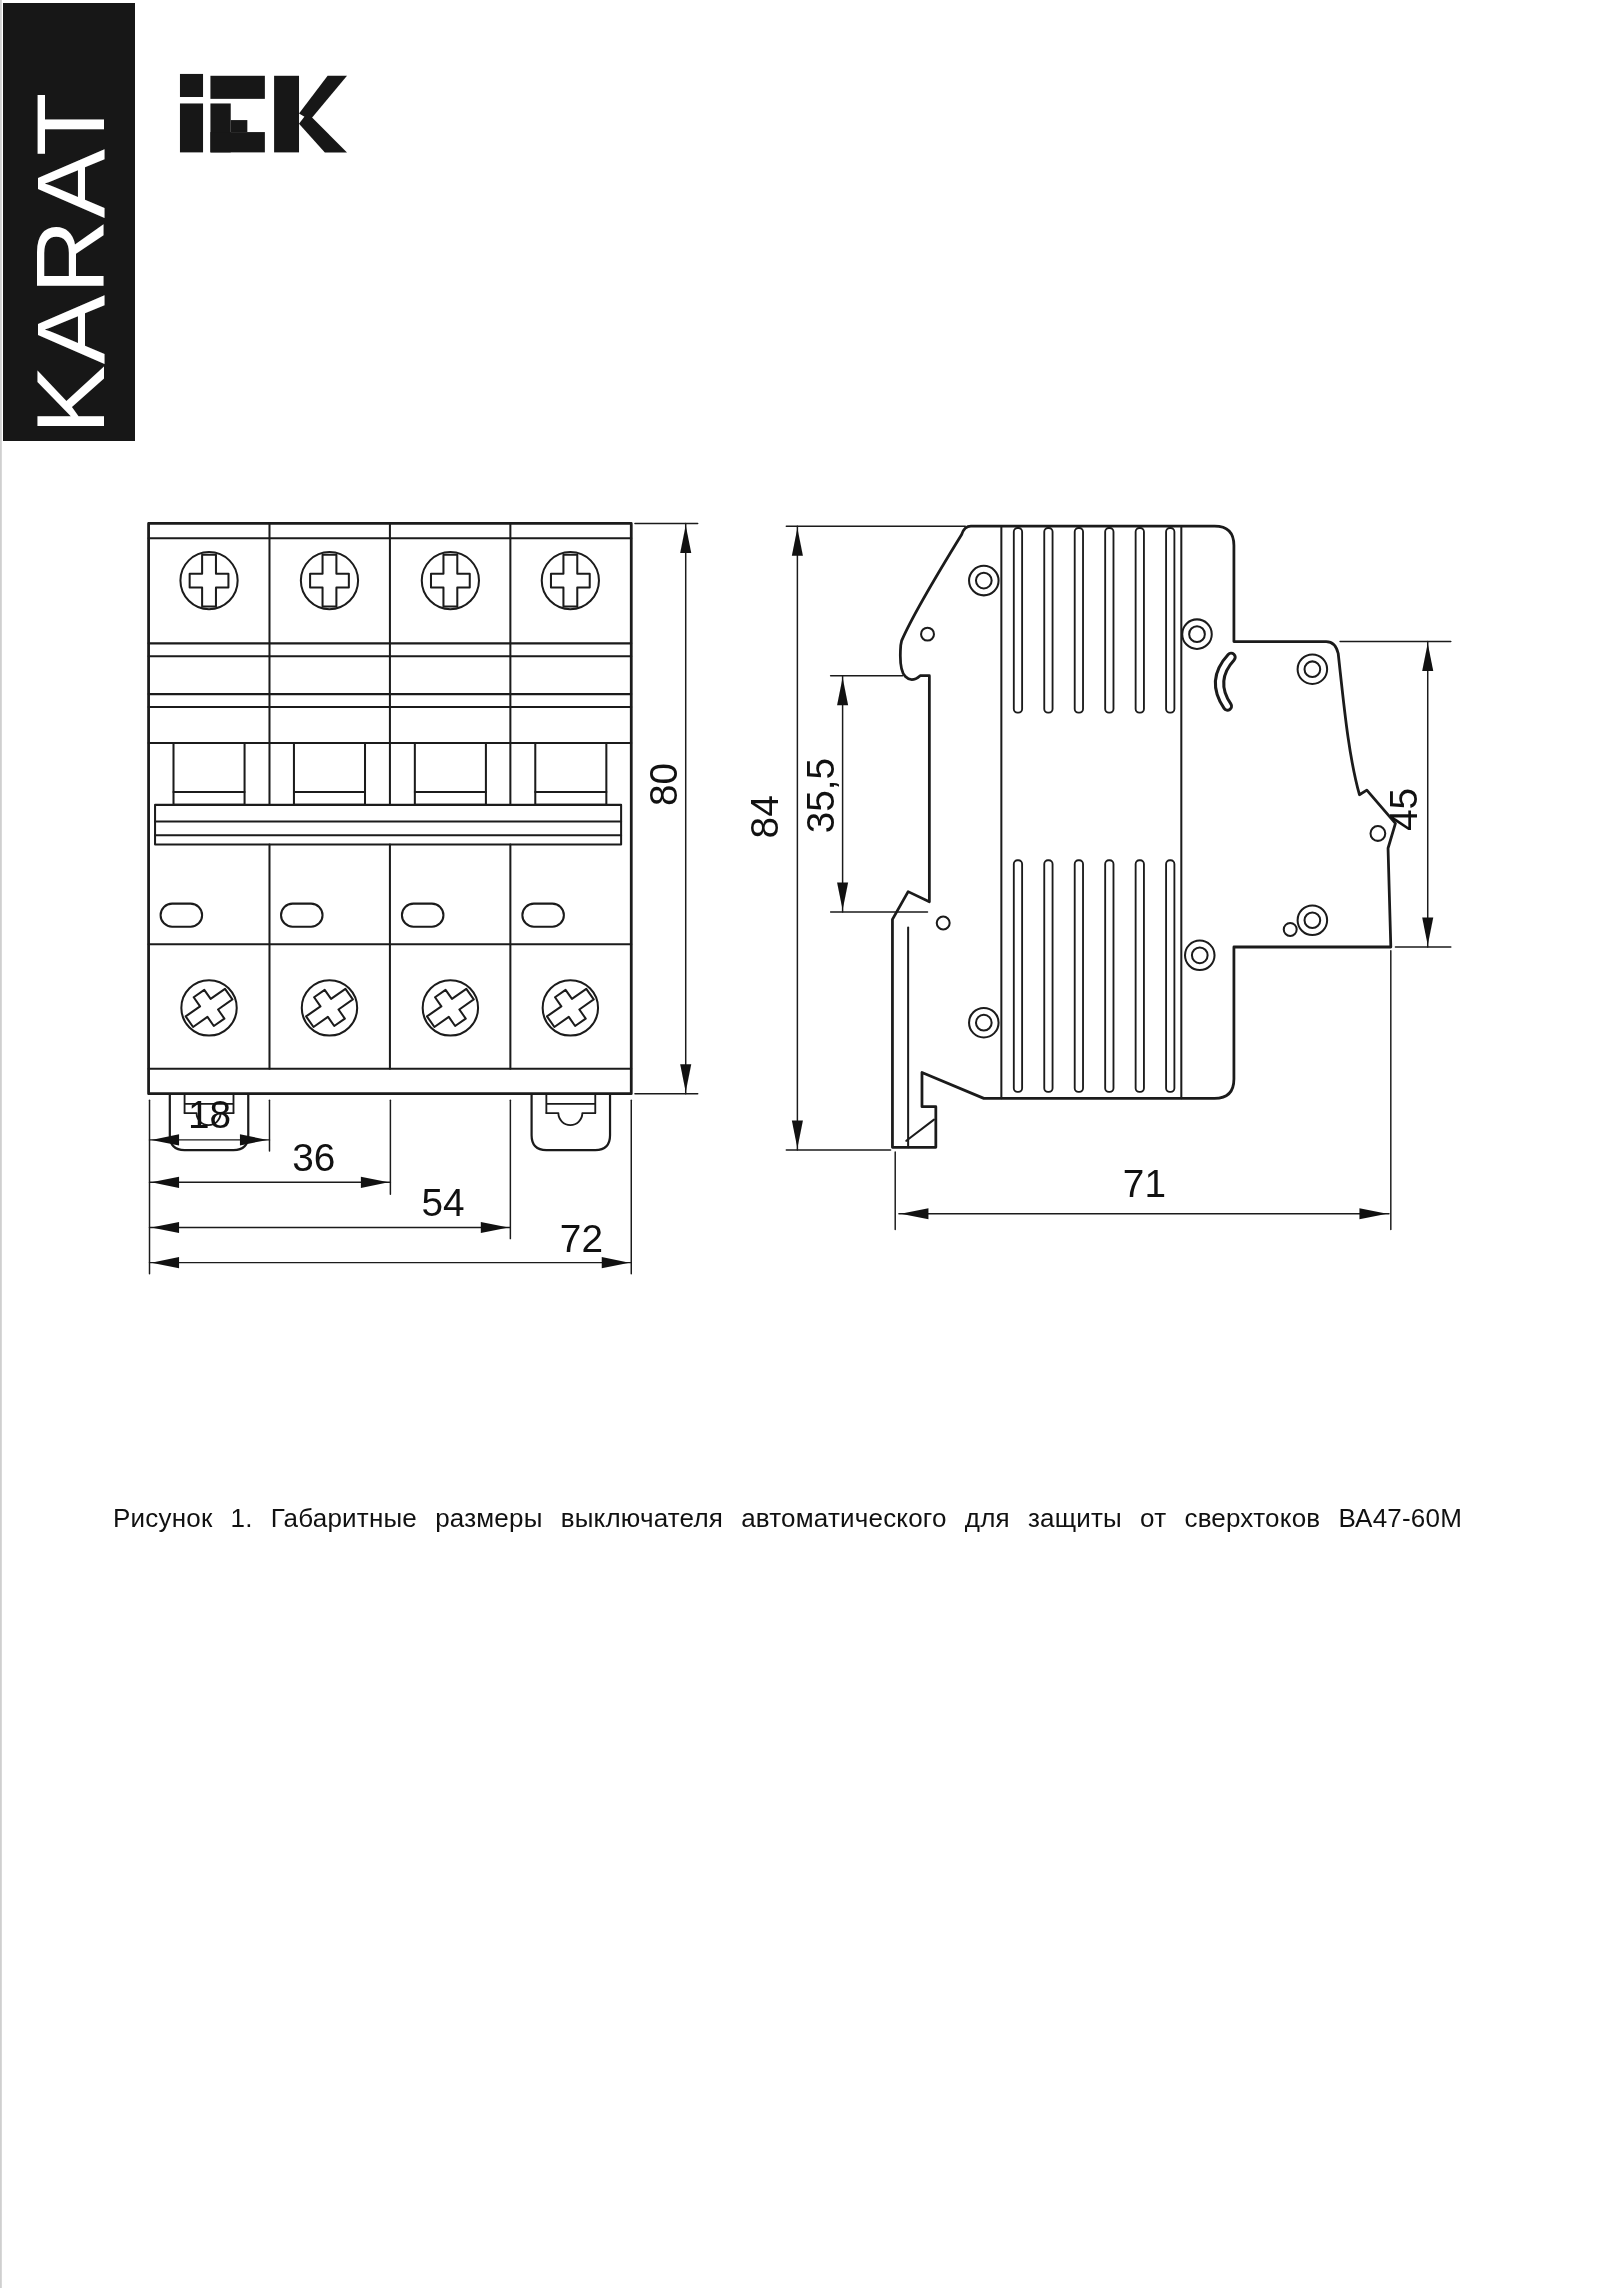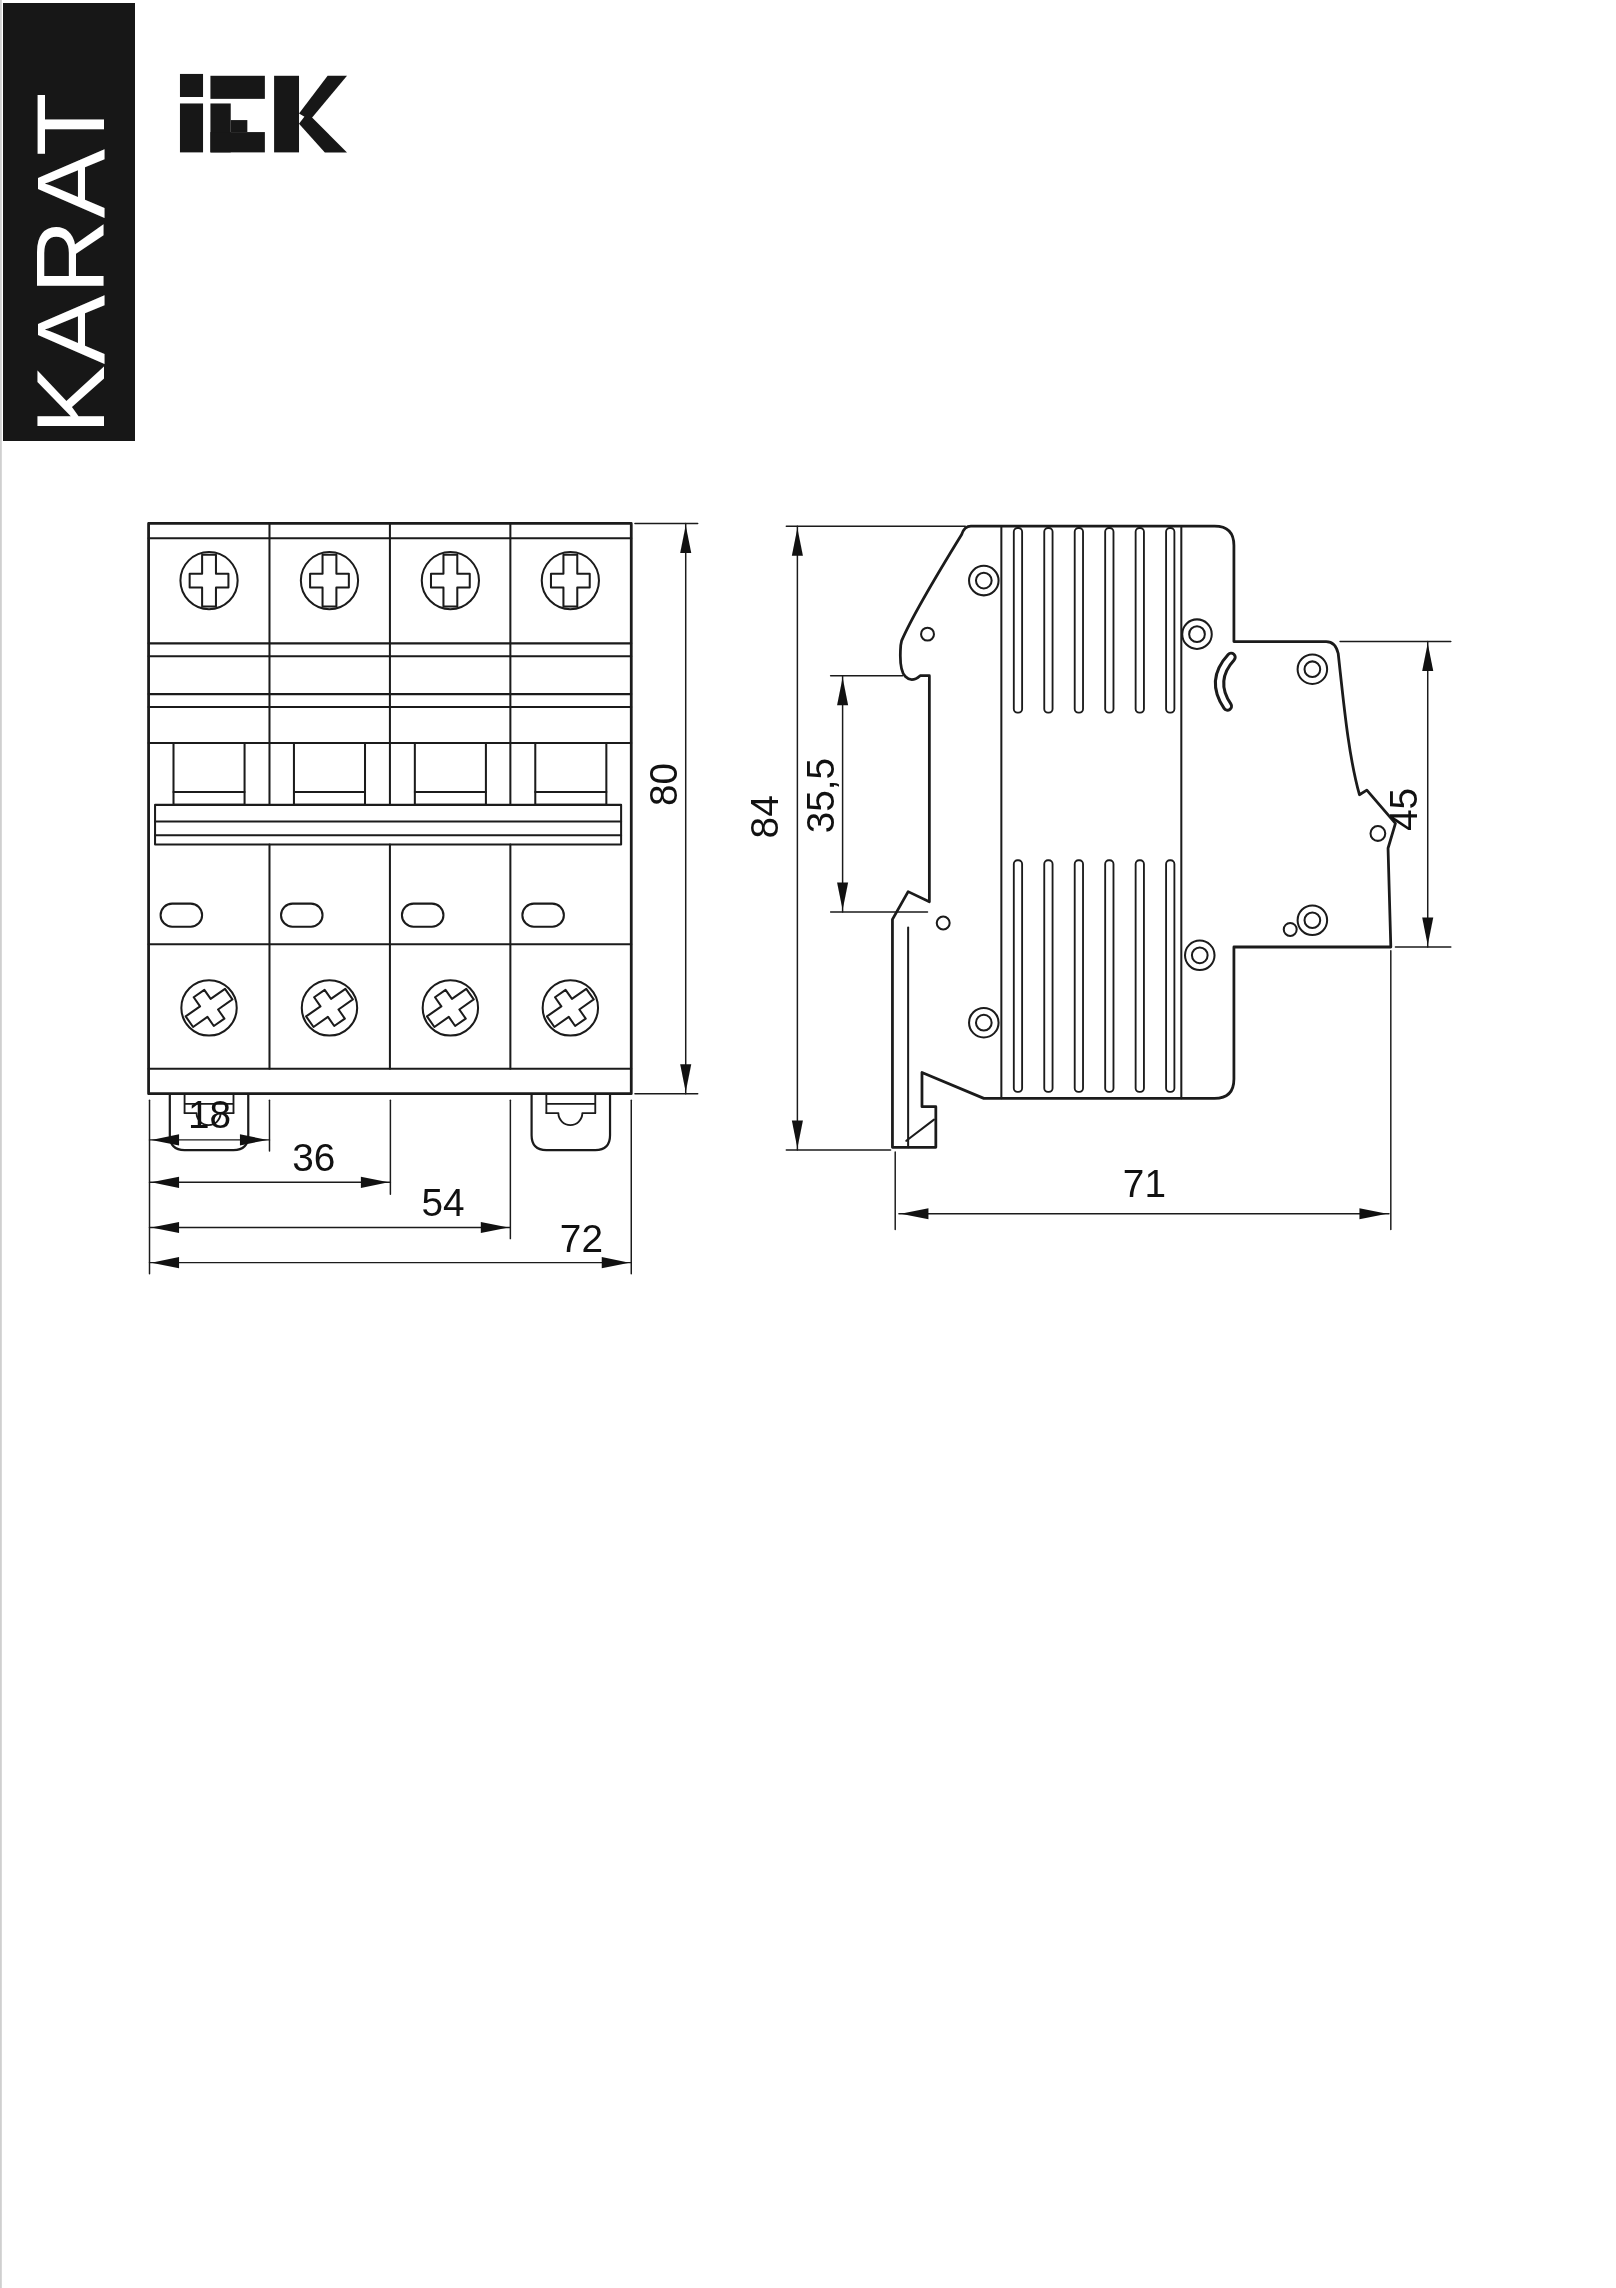--- a/index.html
+++ b/index.html
@@ -296,14 +296,15 @@
         <line x1="974" y1="1315" x2="1505" y2="1315"></line>
         <g fill="#111" stroke="none">
           <use href="#arr" transform="translate(976,1315) rotate(-90)"></use>
           <use href="#arr" transform="translate(1503,1315) rotate(90)"></use>
         </g>
         <text class="dim-num" stroke="none" x="1240" y="1297" text-anchor="middle">71</text>
       </g>
     </g>
   </svg>
 
+  <div class="caption">Рисунок 1. Габаритные размеры выключателя автоматического для защиты от сверхтоков ВА47-60М</div>
 </div>
 
 
 </body></html>

